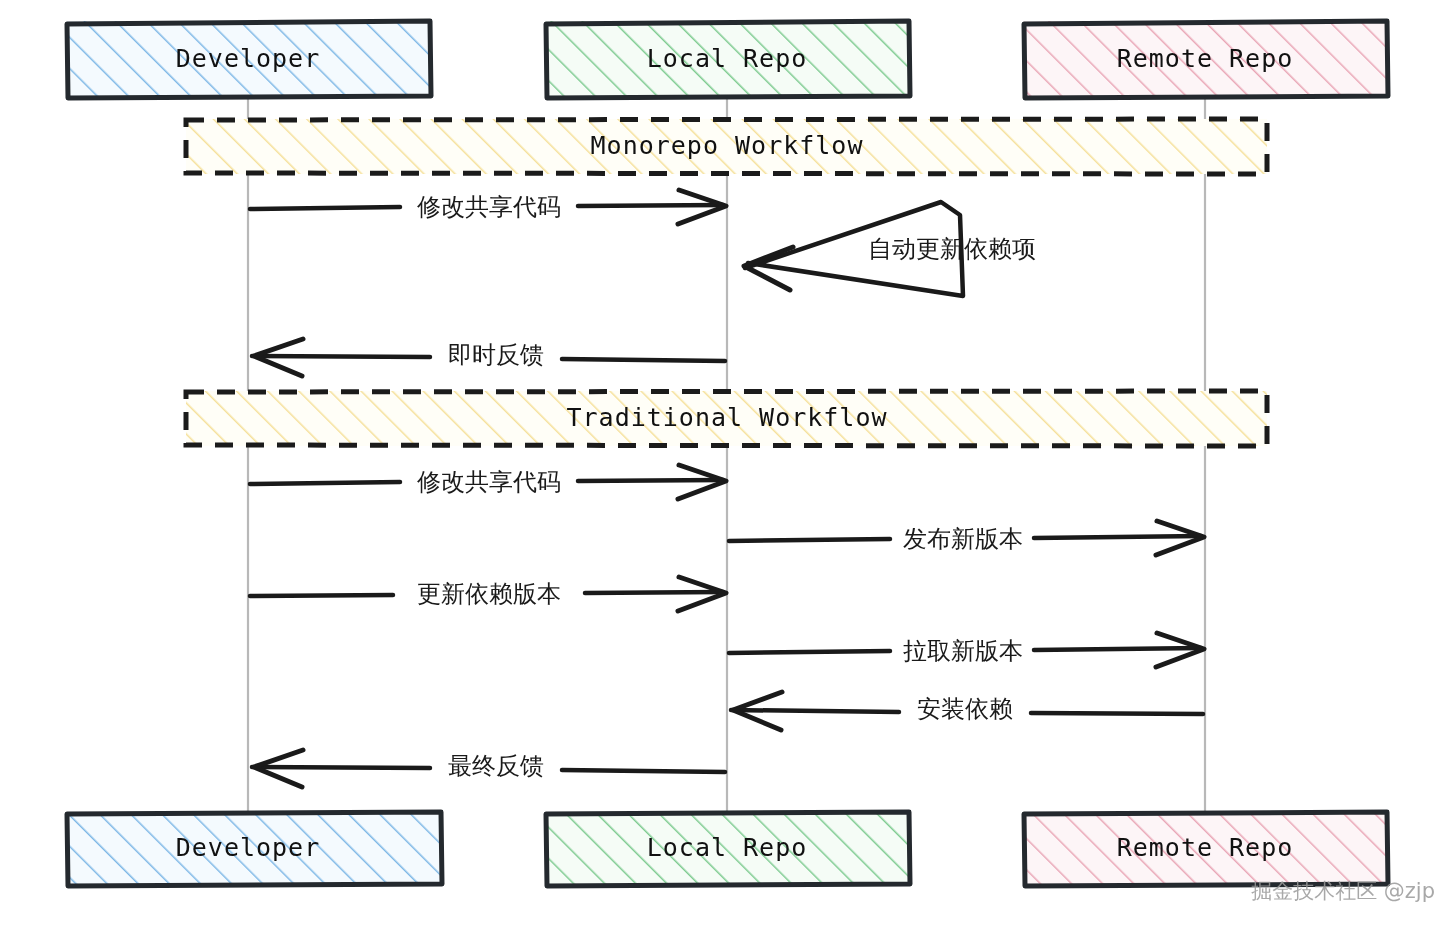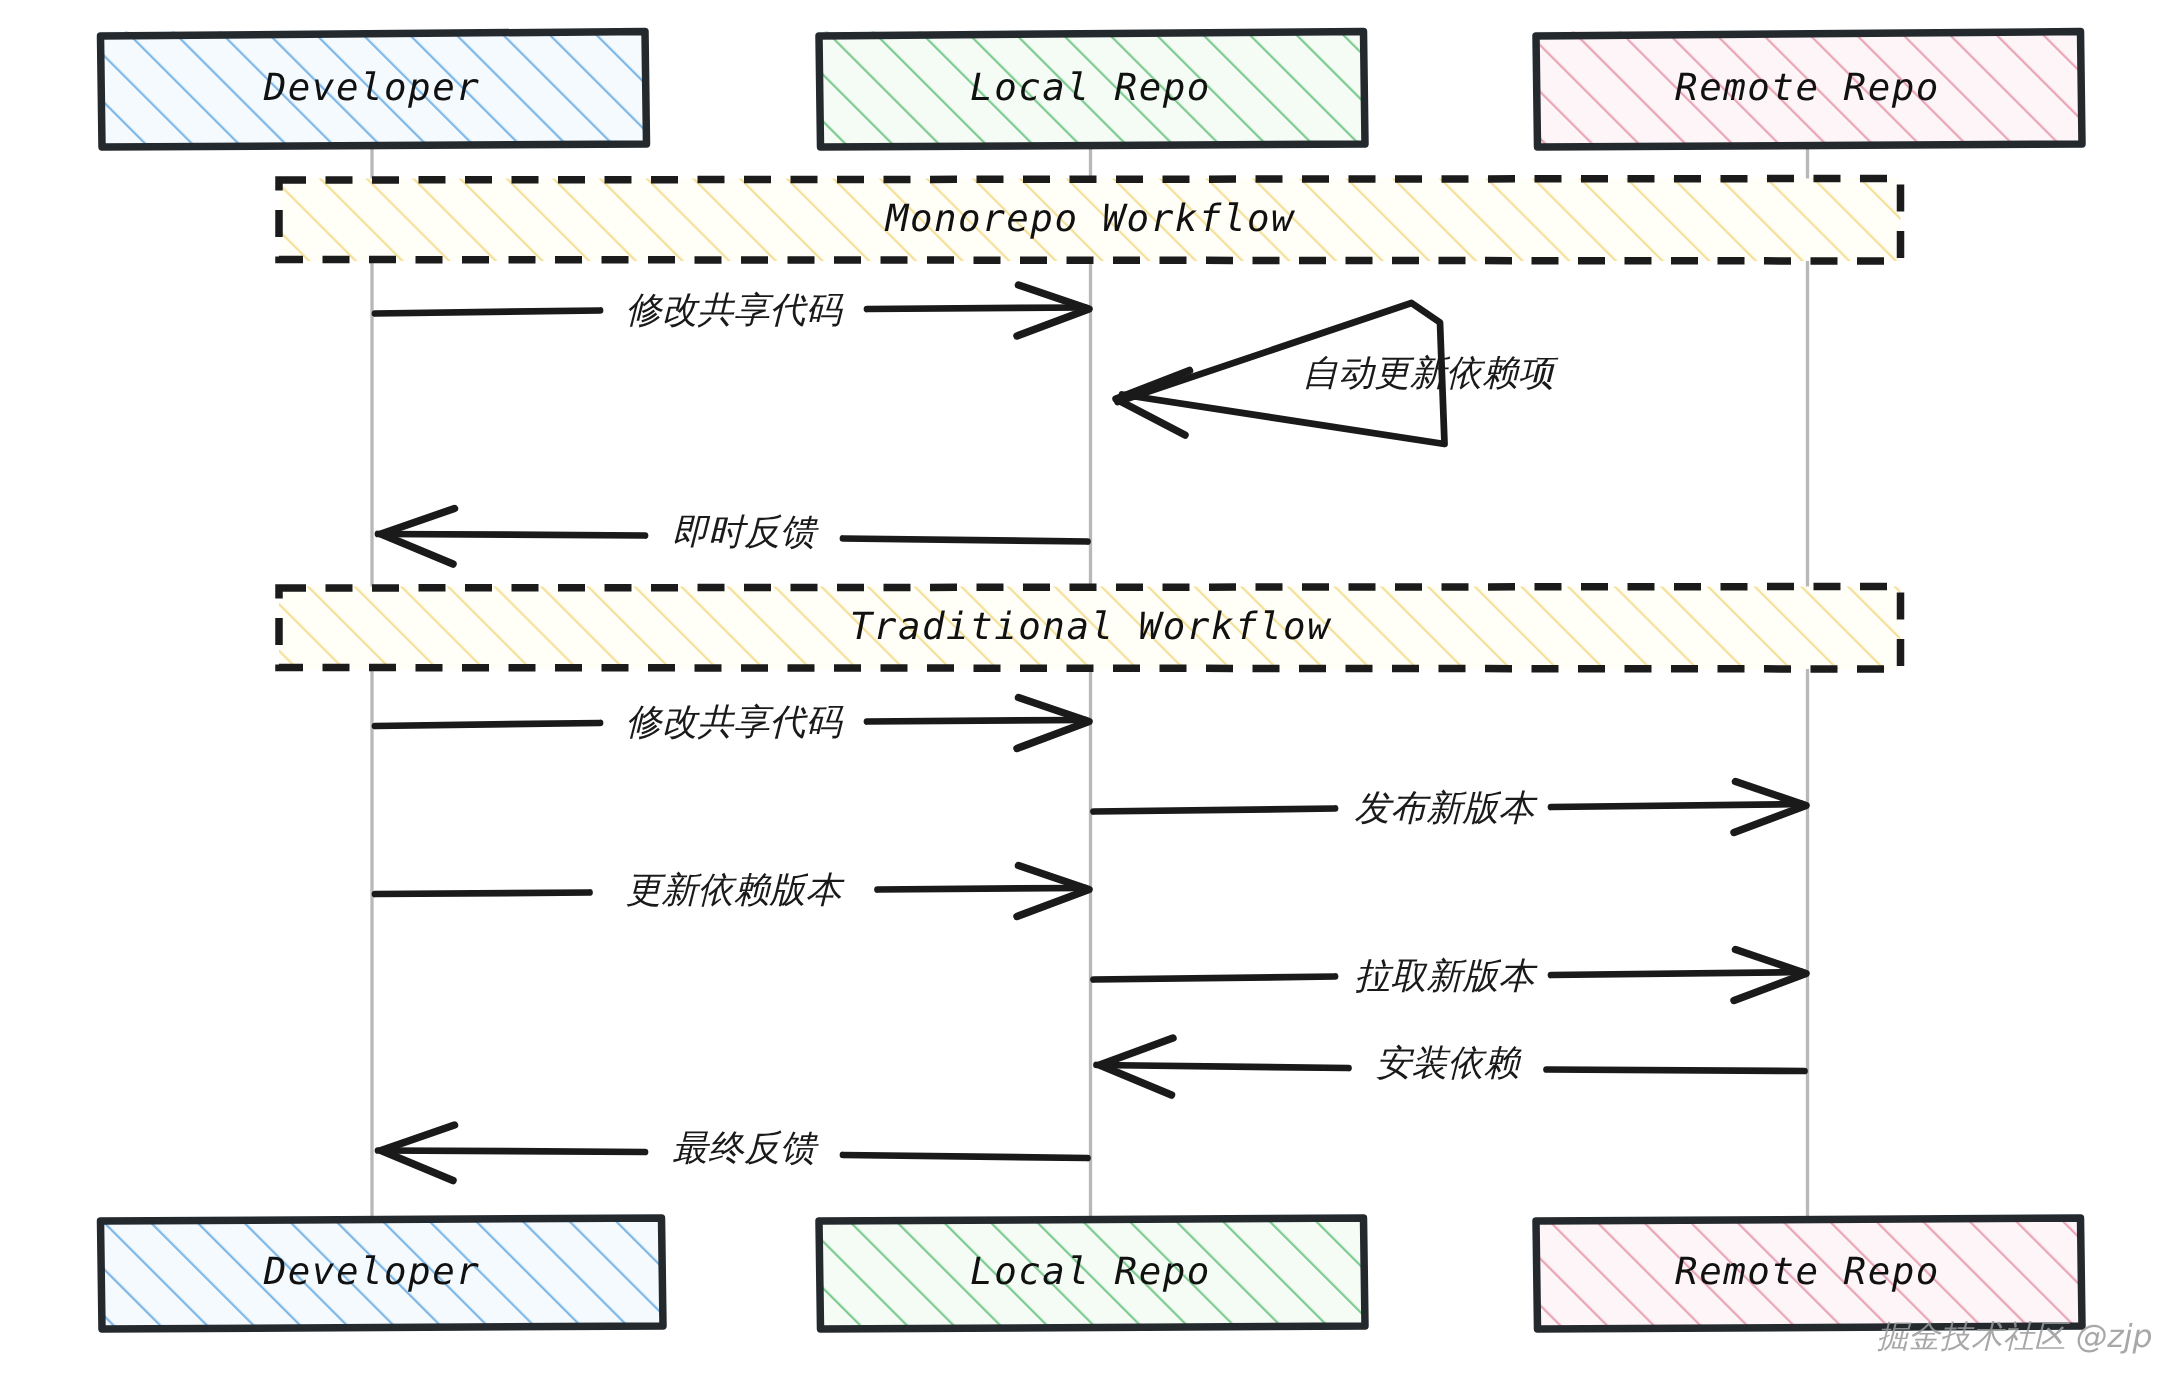--- a/index.html
+++ b/index.html
@@ -11,21 +11,20 @@
     width: 1450px;
     height: 926px;
     font-family: "DejaVu Sans", sans-serif;
     overflow: hidden;
     position: relative;
   }
   #diagram-root {
     position: relative;
     width: 1450px;
     height: 926px;
-    font-style: italic;
   }
   svg#seq-svg {
     position: absolute;
     top: 0;
     left: 0;
     width: 1450px;
     height: 926px;
     display: block;
   }
   .participant-label {

